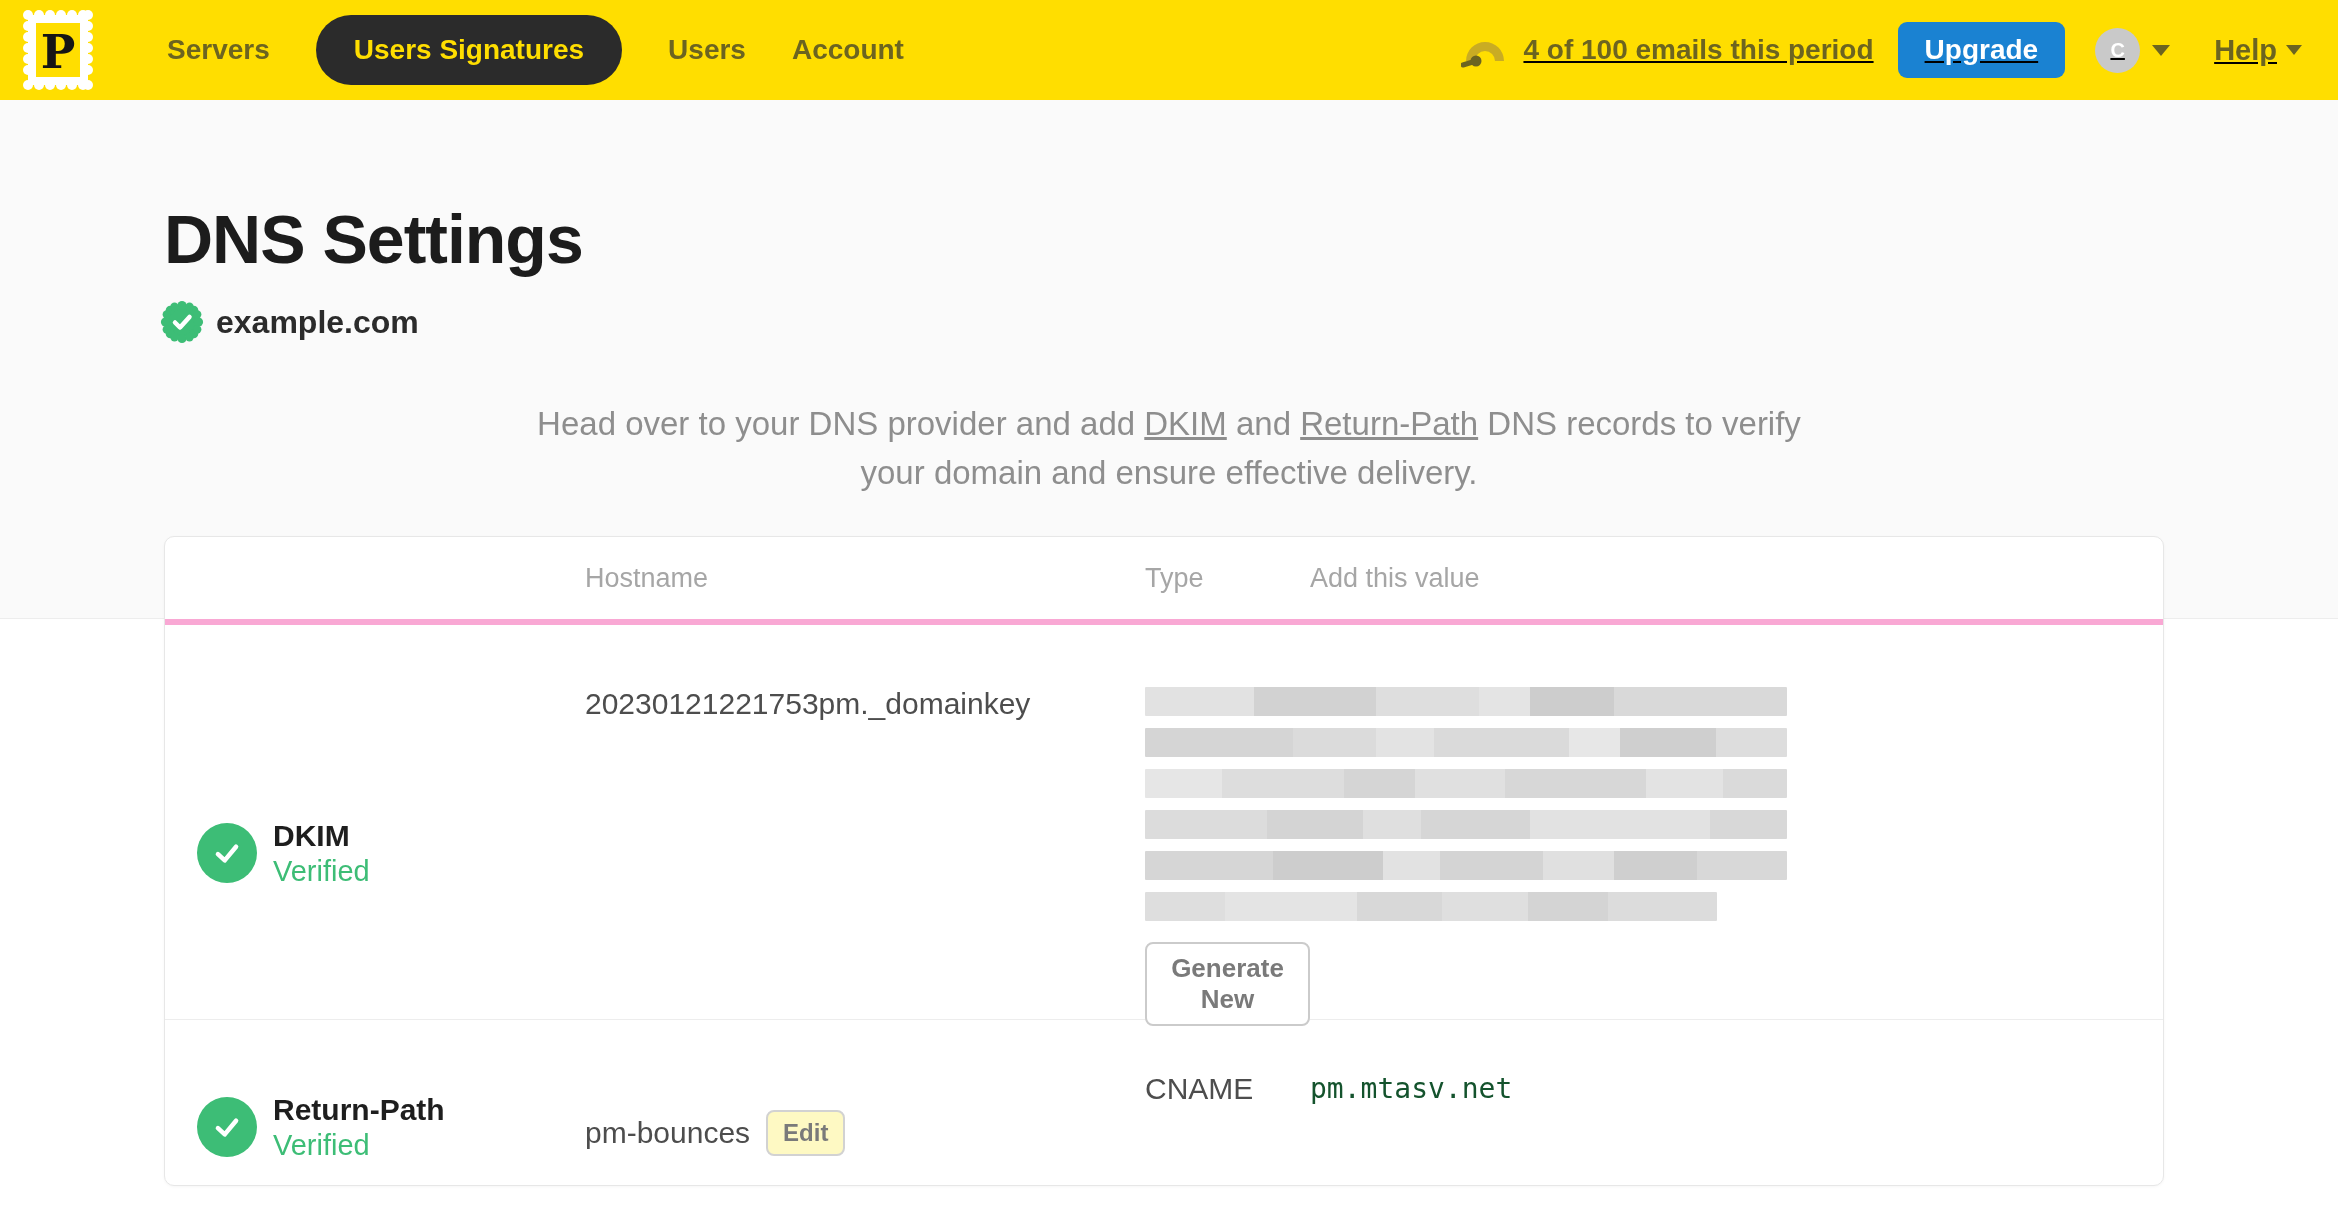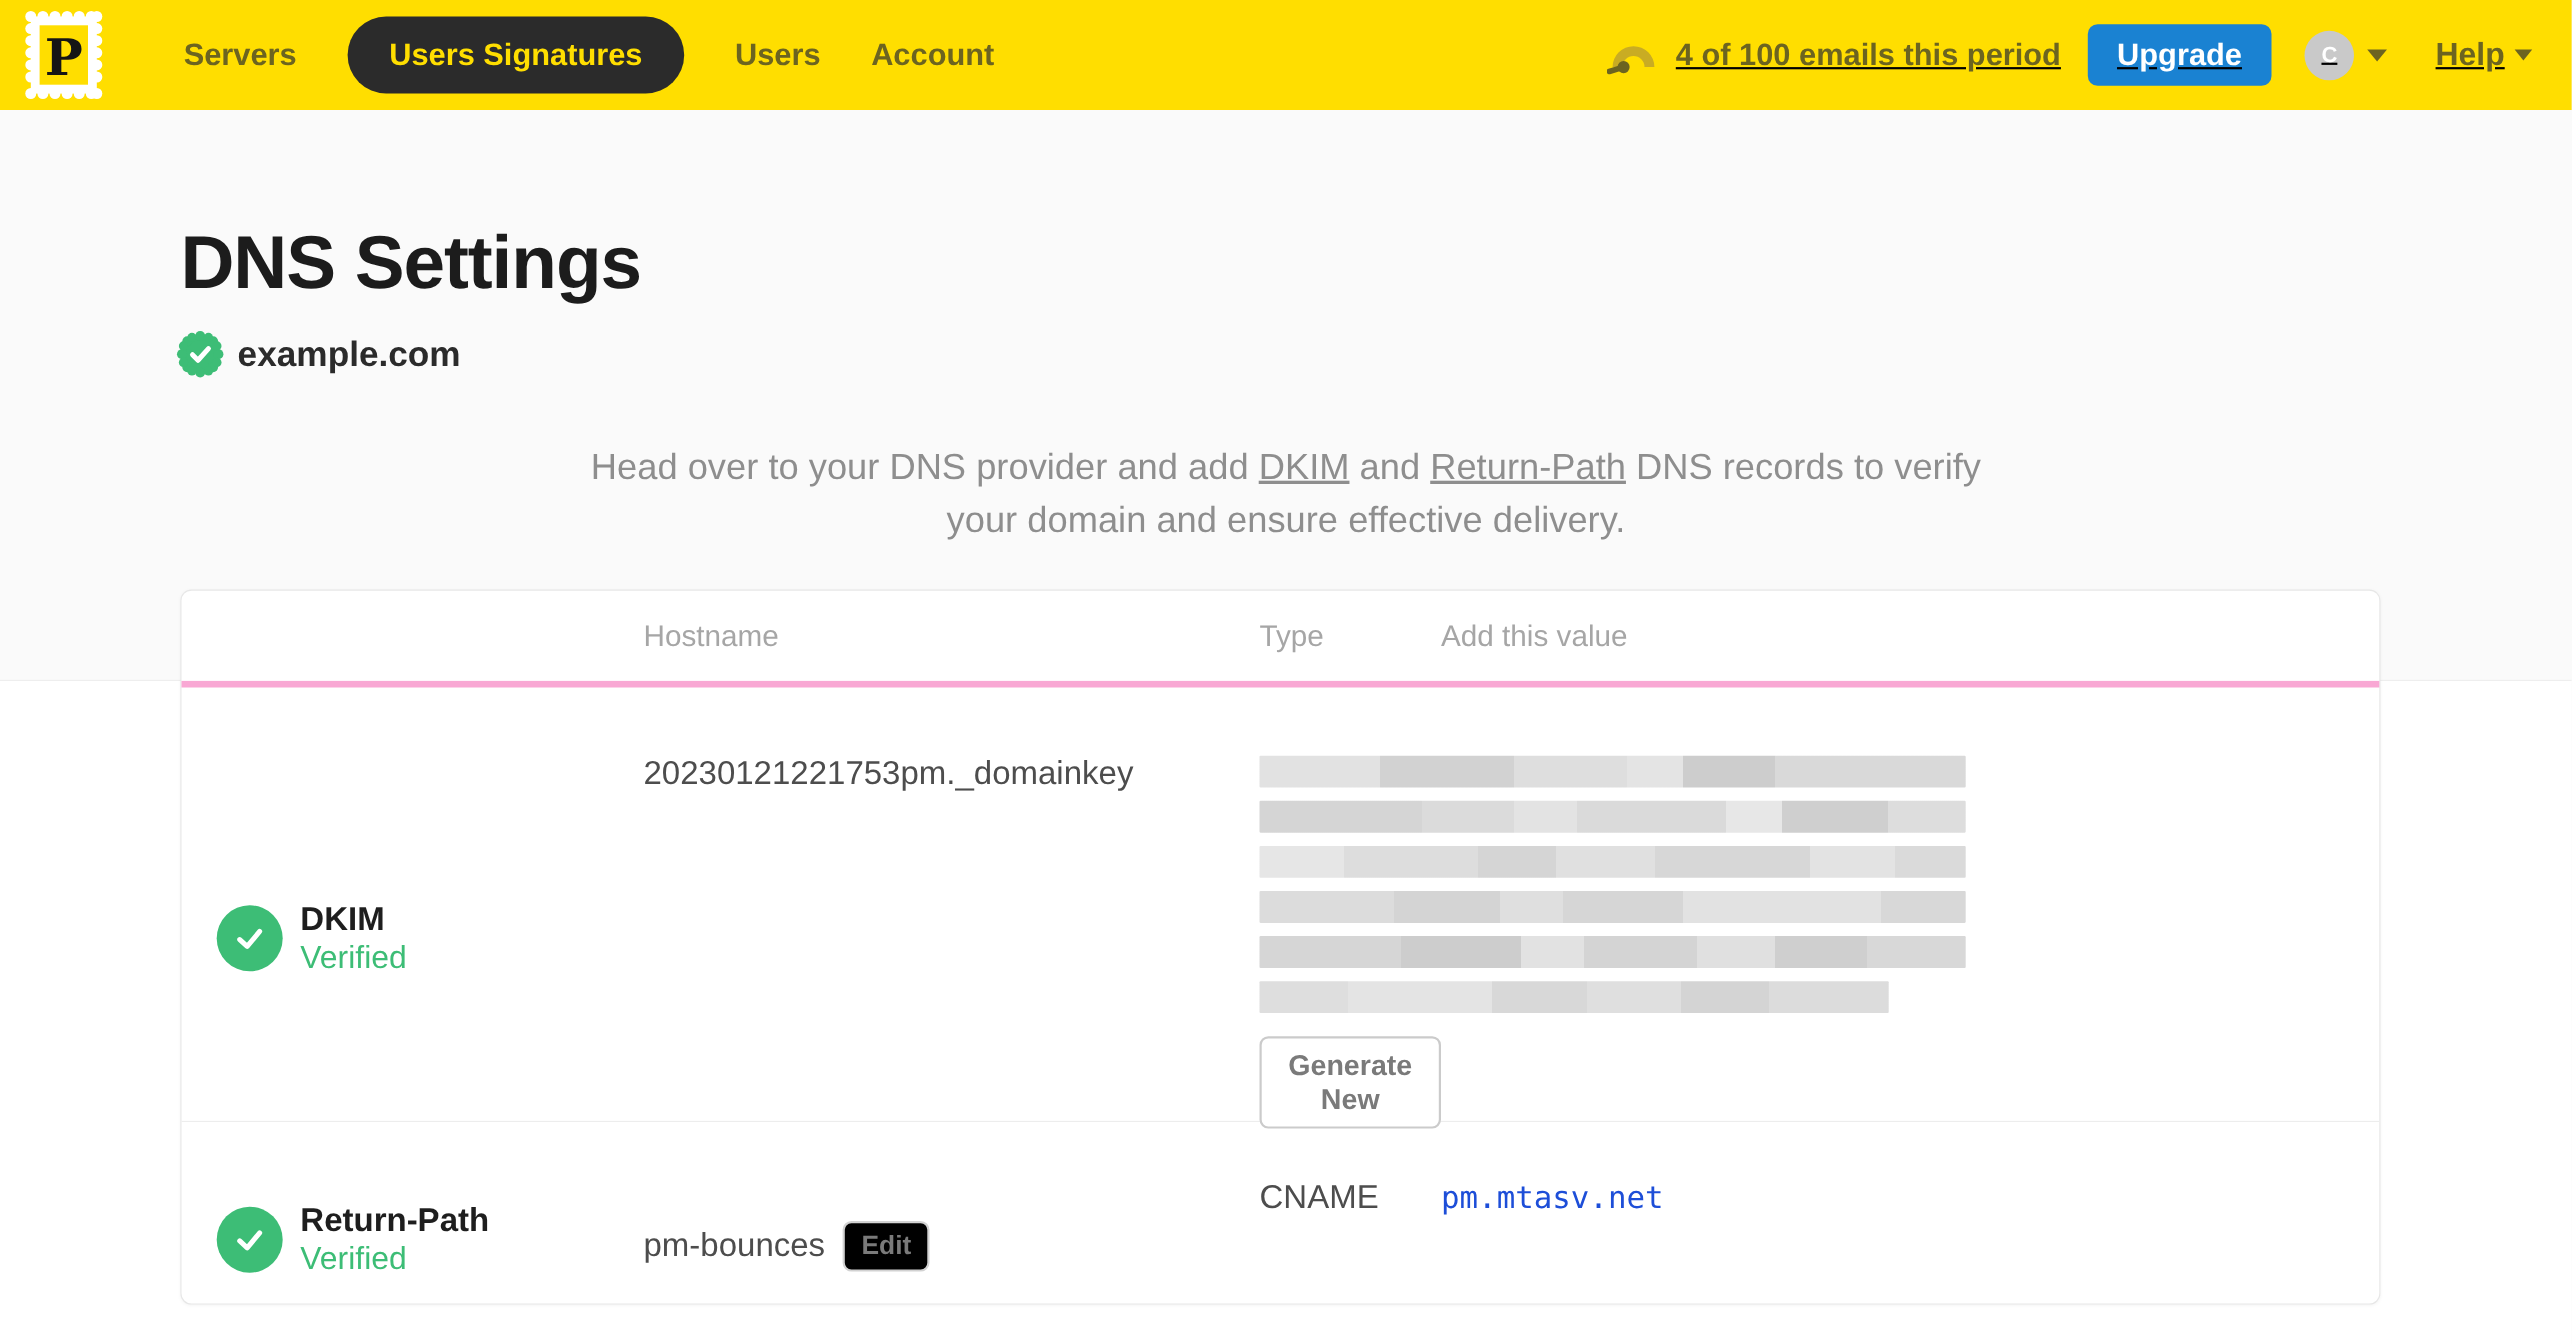--- a/index.html
+++ b/index.html
@@ -76,25 +76,25 @@
   .cell{padding-top:62px;box-sizing:border-box;}
   .status-cell{padding-top:54px;padding-left:32px;display:flex;align-items:center;gap:16px;}
   .row2 .status-cell{padding-top:42px;}
   .row2 .cell{padding-top:52px;}
   .check-circle{
     width:60px;height:60px;border-radius:50%;background:#3DBD76;flex:0 0 auto;
     display:flex;align-items:center;justify-content:center;
   }
   .status-name{font-size:30px;font-weight:bold;color:#1E1E1E;line-height:37px;}
   .status-state{font-size:29px;color:#3DBD76;line-height:34px;}
-  .mono-text{font-family:"DejaVu Sans Mono","Liberation Mono",monospace;font-size:28px;color:#1d4ed8;}
+  .mono-text{font-family:"DejaVu Sans Mono","Liberation Mono",monospace;font-size:28px;color:#14532d;}
   .cell-text{font-size:30px;color:#4D4D4D;}
   .hostname-flex{display:flex;align-items:center;gap:16px;padding-top:54px;}
   .edit-btn{
-    border:2px solid #D2D2D2;border-radius:8px;background:#000000;
+    border:2px solid #D2D2D2;border-radius:8px;background:#fef9c3;
     font-size:24px;font-weight:bold;color:#7A7A7A;font-family:inherit;
     padding:7px 15px;cursor:pointer;
   }
   
   .bars{width:642px;}
   .bar{height:29px;margin-bottom:12px;border-radius:1px;}
   .bar.w-short{width:572px;}
   .b1{background:linear-gradient(90deg,#E2E2E2 0 17%,#D2D2D2 0 36%,#DEDEDE 0 52%,#E4E4E4 0 60%,#CDCDCD 0 73%,#D9D9D9 0 100%);}
   .b2{background:linear-gradient(90deg,#D5D5D5 0 23%,#DBDBDB 0 36%,#E3E3E3 0 45%,#DADADA 0 66%,#E7E7E7 0 74%,#CFCFCF 0 89%,#DDDDDD 0 100%);}
   .b3{background:linear-gradient(90deg,#E6E6E6 0 12%,#DDDDDD 0 31%,#D5D5D5 0 42%,#E0E0E0 0 56%,#D7D7D7 0 78%,#E3E3E3 0 90%,#DADADA 0 100%);}

